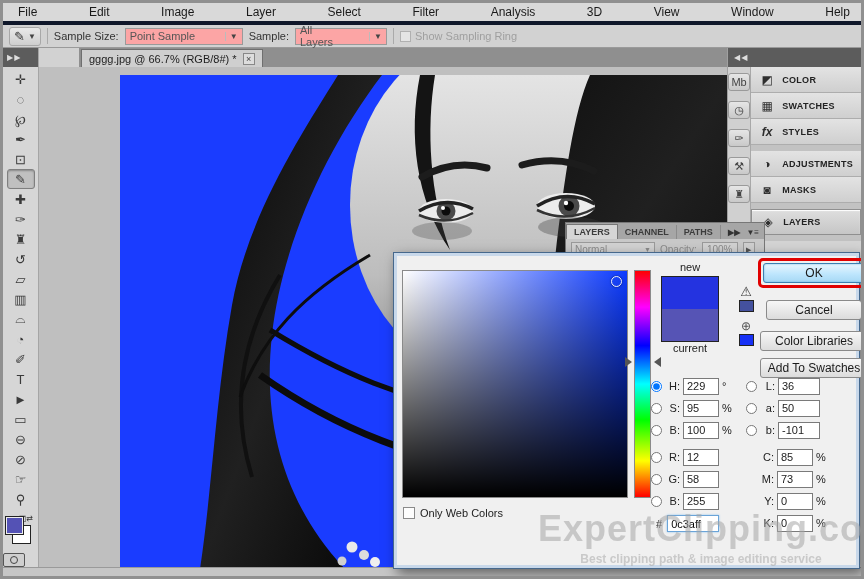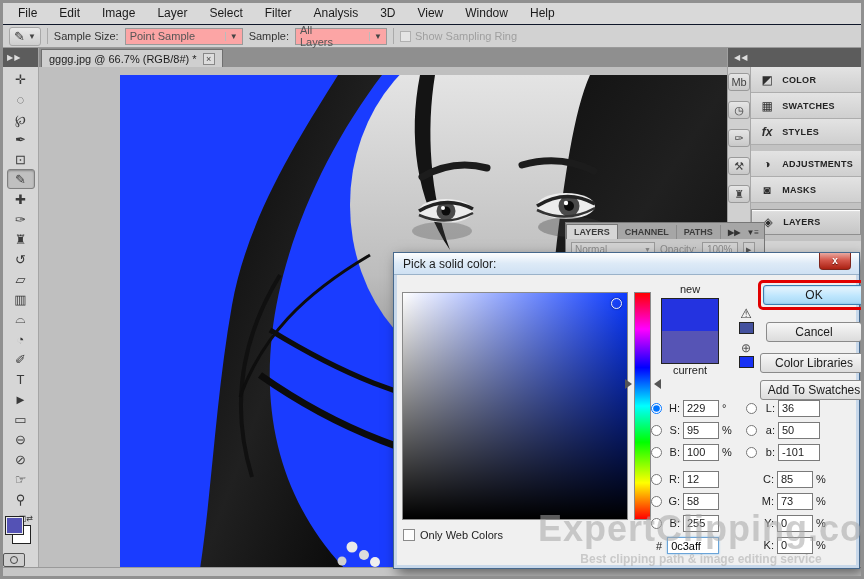--- a/index.html
+++ b/index.html
@@ -1,20 +1,20 @@
 <!DOCTYPE html>
 <html><head>
 <meta charset="utf-8">
 <style>
   html,body{margin:0;padding:0;background:#8a8a8a;font-family:"Liberation Sans",sans-serif;}
   *{box-sizing:border-box;}
   .window{position:relative;width:864px;height:579px;border:3px solid #909090;outline:1px solid #5c5c5c;background:#d2d2d2;overflow:hidden;font-size:12px;color:#1a1a1a;}
 
   
-  .menubar{height:22px;background:#d9d9d9;border-bottom:1px solid #0f172a;display:flex;align-items:center;padding-left:4px;}
+  .menubar{height:22px;background:#d9d9d9;border-bottom:4px solid #0f172a;display:flex;align-items:center;padding-left:4px;justify-content:space-between;}
   .menu-item{padding:0 11px;line-height:21px;cursor:default;}
 
   
   .optionsbar{height:23px;background:#d2d2d2;border-bottom:1px solid #9a9a9a;display:flex;align-items:center;gap:6px;padding:0 6px;font-size:11px;color:#333;}
   .tool-badge{display:flex;align-items:center;gap:3px;padding:1px 4px;border:1px solid #a8a8a8;border-radius:3px;background:linear-gradient(#e9e9e9,#cfcfcf);}
   .tool-badge .glyph{font-size:13px;}
   .caret{font-size:8px;color:#444;}
   .ob-sep{width:1px;height:16px;background:#aaa;}
   .ob-select{display:flex;align-items:center;justify-content:space-between;background:#fca5a5;border:1px solid #9a9a9a;height:17px;padding:0 4px;color:#555;gap:23px;}
   .ob-select .caret{border-left:1px solid #bbb;padding-left:4px;margin-left:6px;}
@@ -29,21 +29,21 @@
   .tool{width:28px;height:20px;display:flex;align-items:center;justify-content:center;font-size:13px;color:#3a3a3a;border-radius:3px;}
   .tool.selected{background:#c0c0c0;border:1px solid #7f7f7f;box-shadow:inset 0 1px 2px rgba(0,0,0,.3);}
   .fgbg{margin-top:4px;position:relative;width:30px;height:34px;}
   .fg-swatch{position:absolute;left:2px;top:0;width:19px;height:19px;border:1px solid #222;box-shadow:0 0 0 1px #eee inset;}
   .bg-swatch{position:absolute;left:9px;top:9px;width:19px;height:19px;background:#fff;border:1px solid #222;z-index:-0;}
   .mini-swap{position:absolute;right:0;top:-2px;font-size:8px;color:#333;}
   .quickmask{margin-top:3px;width:22px;height:14px;border:1px solid #555;border-radius:2px;display:flex;align-items:center;justify-content:center;background:#cfcfcf;}
   .quickmask i{display:block;width:8px;height:8px;border:1px solid #444;border-radius:50%;}
 
   .center-col{flex:1;display:flex;flex-direction:column;min-width:0;}
-  .tabbar{height:19px;background:#8f8f8f;display:flex;align-items:flex-end;}
+  .tabbar{height:19px;background:#8f8f8f;display:flex;align-items:flex-end;margin-left:40px;}
   .doc-tab{display:flex;align-items:center;gap:6px;background:#cfcfcf;border:1px solid #6f6f6f;border-bottom:none;height:18px;padding:0 7px;font-size:11px;color:#1d1d1d;margin-left:2px;}
   .doc-close{width:12px;height:12px;border:1px solid #888;background:#ddd;font-size:9px;line-height:10px;text-align:center;color:#444;}
   .canvas{flex:1;position:relative;background:#bfbfbf;overflow:hidden;}
   .photo{position:absolute;left:81px;top:8px;width:613px;height:494px;}
 
   .rightside{width:134px;display:flex;flex-direction:column;border-left:1px solid #a0a0a0;}
   .right-header{height:19px;background:#5c5c5c;display:flex;align-items:center;padding:0 6px;color:#ddd;font-size:8px;letter-spacing:1px;}
   .right-body{flex:1;display:flex;}
   .icon-strip{width:32px;background:#d0d0d0;border-right:1px solid #a8a8a8;display:flex;flex-direction:column;align-items:center;padding-top:6px;gap:10px;}
   .strip-icon{width:22px;height:18px;display:flex;align-items:center;justify-content:center;font-size:11px;color:#444;border:1px solid #9a9a9a;border-radius:3px;background:linear-gradient(#e6e6e6,#c9c9c9);}
@@ -400,24 +400,20 @@
         <span>Normal</span>
         <span style="font-size:7px">▼</span>
       </span>
       <span>Opacity:</span>
       <span class="lf-box">100%</span>
       <span class="lf-spin">▶</span>
     </div>
   </div>
 
   <div class="dialog">
-    <div class="dlg-title">
-      <span>Pick a solid color:</span>
-      <span class="dlg-close">x</span>
-    </div>
     <div class="dlg-body">
       <div class="color-field">
         <span class="cf-marker"></span>
       </div>
       <div class="hue-strip"></div>
       <span class="hue-arrow-l"></span>
       <span class="hue-arrow-r"></span>
 
       <div class="swatch-wrap">
         <div class="sw-label">new</div>

